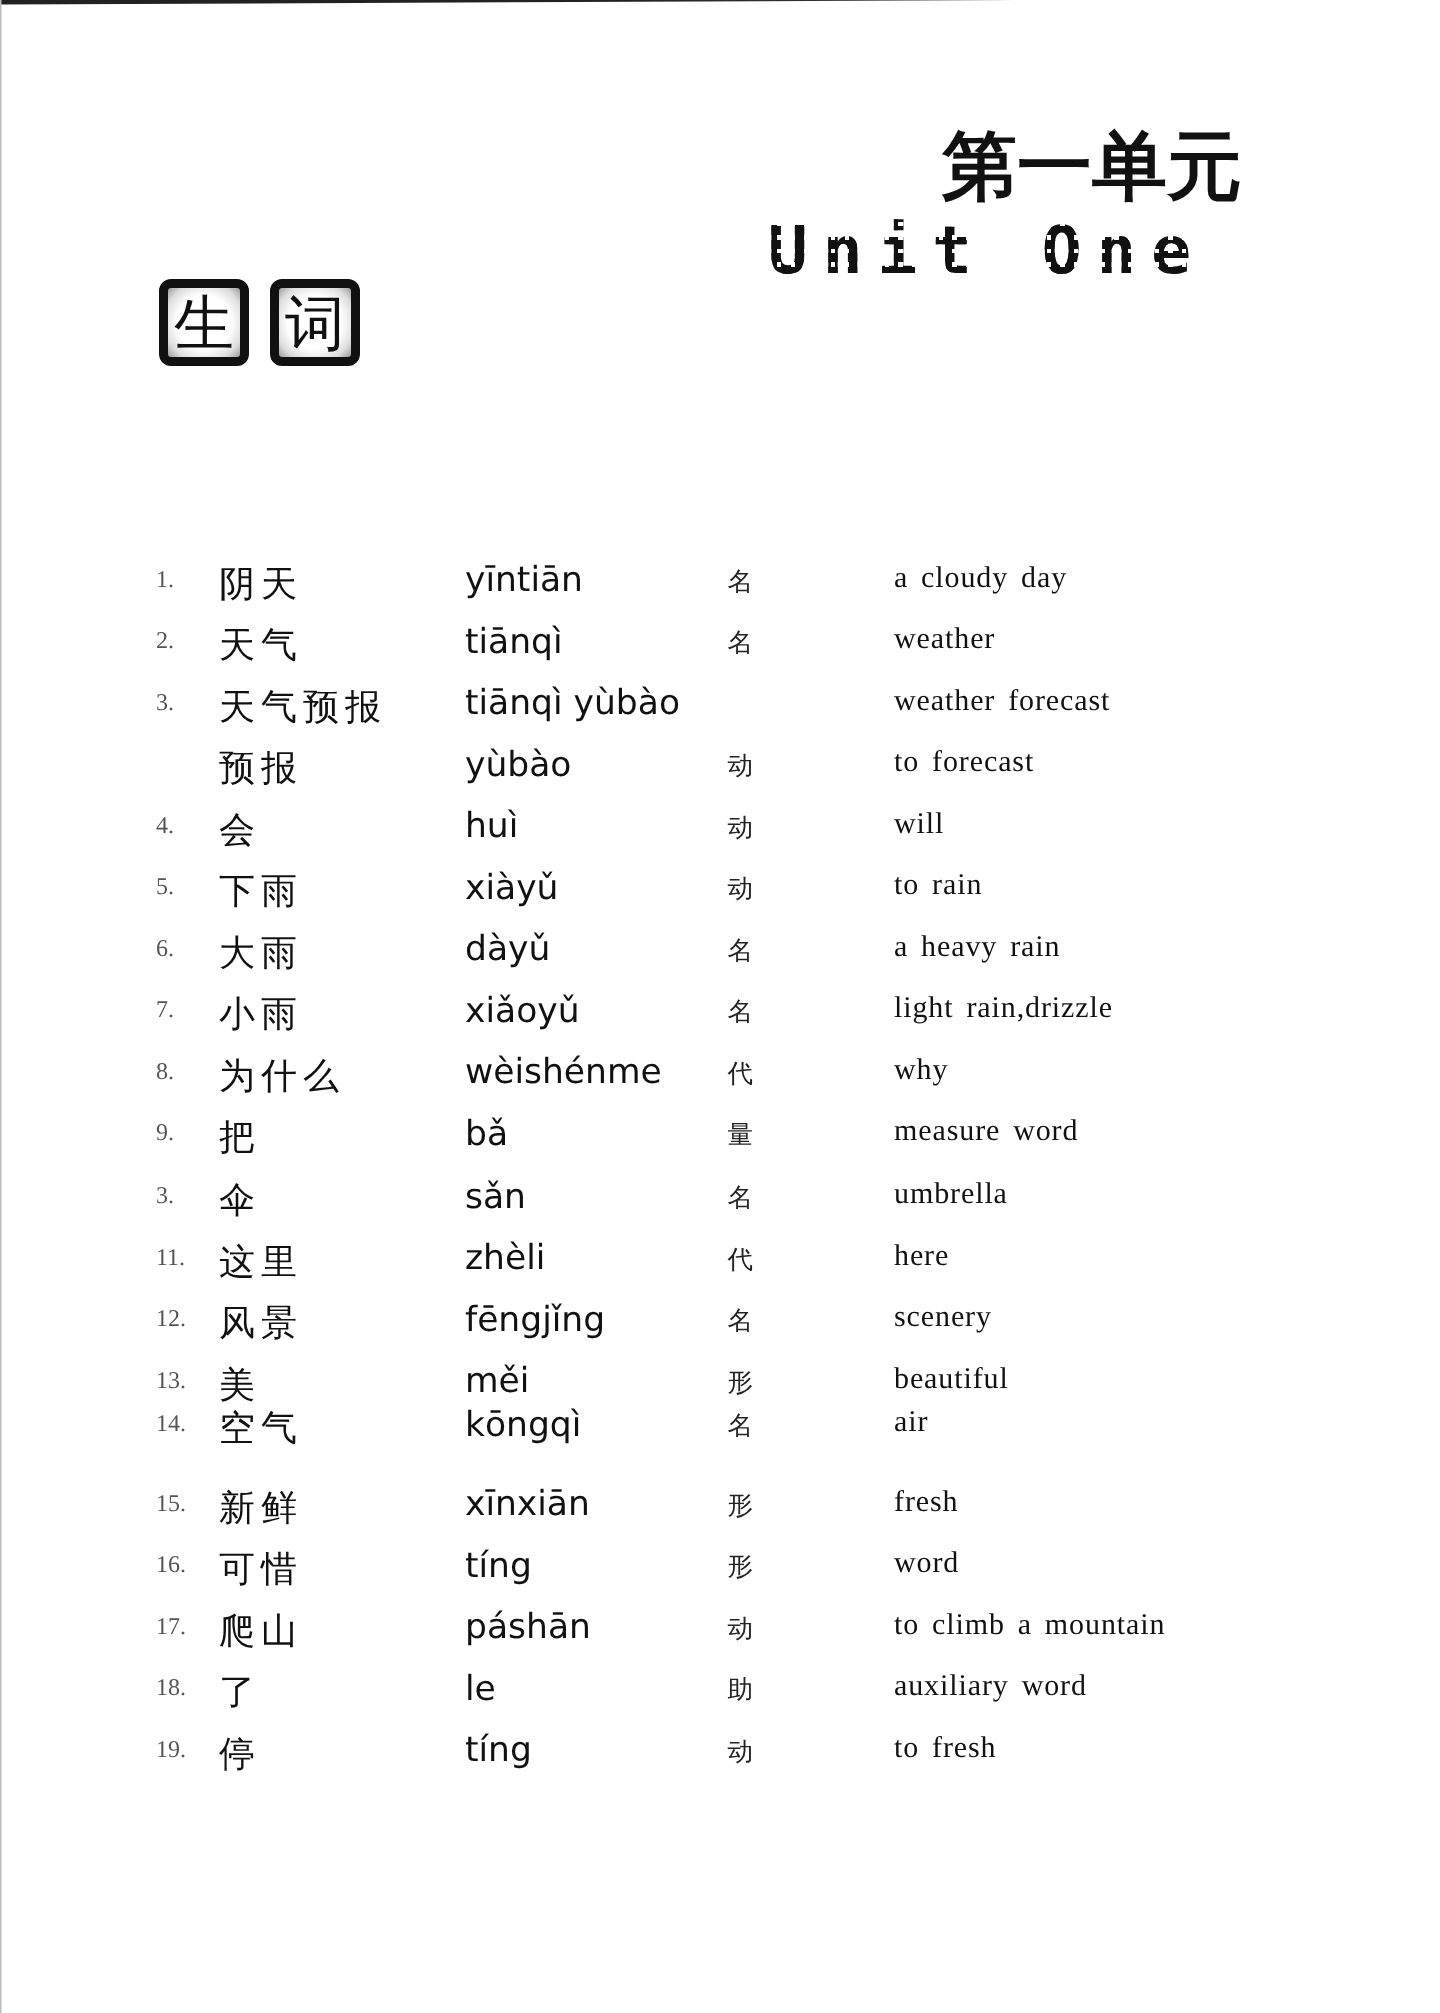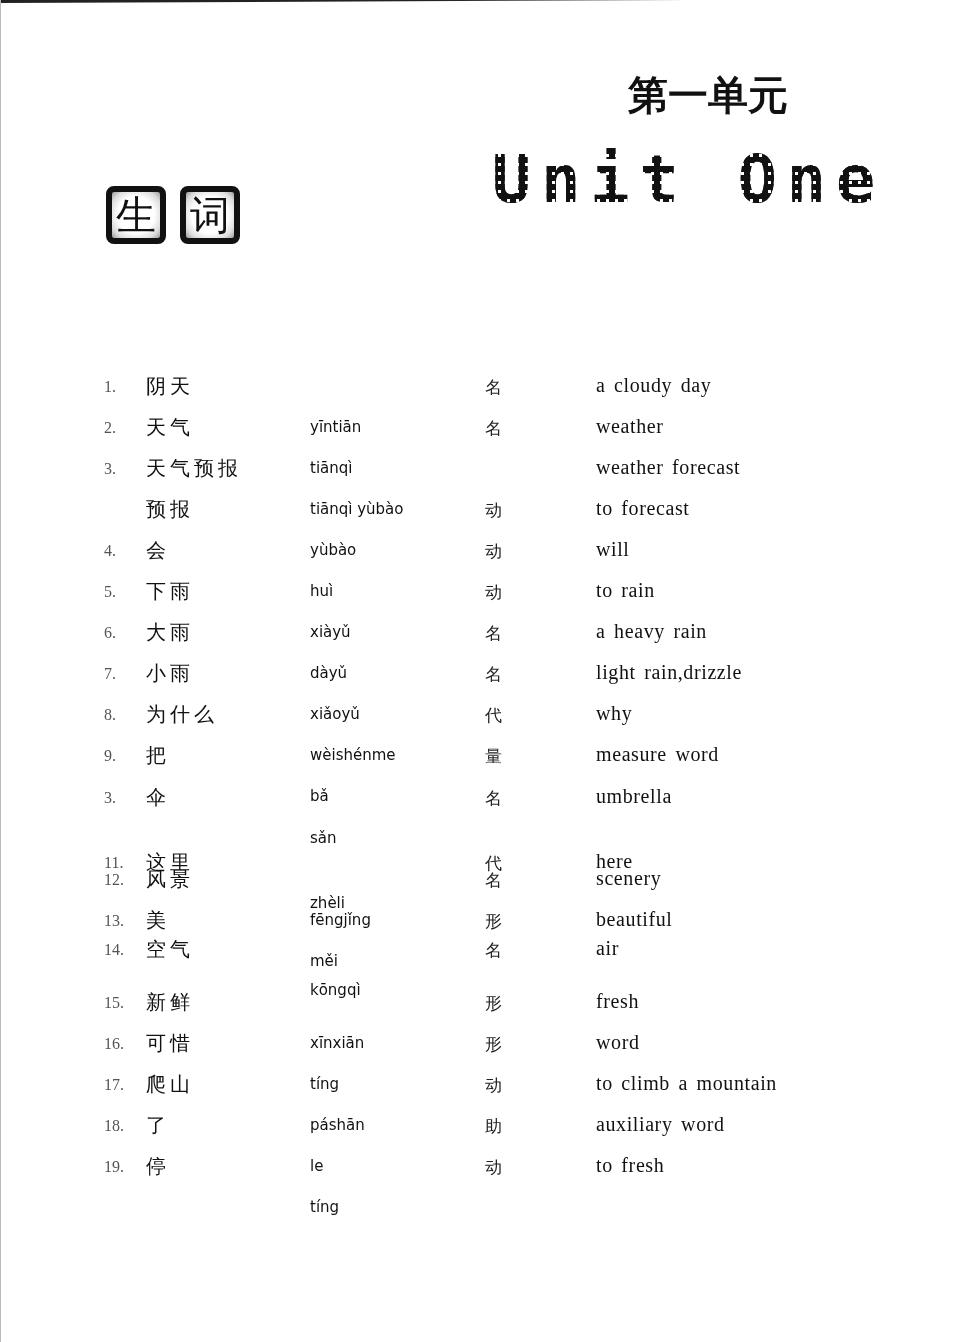--- a/index.html
+++ b/index.html
@@ -9,42 +9,42 @@
   }
   .scan-edge-top {
     position: absolute; left: 0; top: 0; width: 690px; height: 3px;
     background: linear-gradient(to right, #222 0%, #222 60%, #444 100%);
     transform: skewY(-0.25deg); transform-origin: left top;
   }
   .scan-edge-left {
     position: absolute; left: 0; top: 0; width: 1px; height: 1342px; background: #bbb;
   }
   .unit-cn {
-    position: absolute; left: 628px; top: 68px; font-size: 40px; font-weight: bold;
+    position: absolute; left: 628px; top: 78px; font-size: 50px; font-weight: bold;
     letter-spacing: 0px; font-family: "DejaVu Serif", serif; color: #111;
   }
   .unit-en {
-    position: absolute; left: 492px; top: 142px; font-size: 65px; font-weight: bold;
+    position: absolute; left: 512px; top: 142px; font-size: 44px; font-weight: bold;
     font-family: "DejaVu Sans Mono", monospace; letter-spacing: 10px; color: transparent;
     background: repeating-linear-gradient(90deg, #111 0 6px, transparent 6px 9px),
                 repeating-linear-gradient(0deg, #111 0 6px, transparent 6px 9px);
     -webkit-background-clip: text; background-clip: text;
   }
   .heading-boxes { position: absolute; left: 106px; top: 186px; display: flex; gap: 14px; }
   .heading-box {
     width: 60px; height: 58px; border: 6px solid #111; border-radius: 8px;
     box-sizing: border-box; display: flex; align-items: center; justify-content: center;
     font-size: 40px; background: radial-gradient(circle, #fff 55%, #ddd 80%, #999 100%);
     font-family: "DejaVu Serif", serif;
   }
   .vocab { position: absolute; left: 0; top: 368px; width: 960px; }
   .row { position: absolute; height: 40px; width: 960px; }
   .num { position: absolute; left: 104px; width: 40px; font-size: 16px; color: #555; top: 10px; font-family: "Liberation Serif", serif; }
-  .hanzi { position: absolute; left: 146px; font-size: 20px; letter-spacing: 4px; top: 5px; font-family: Liberation Mono, monospace; }
-  .pinyin { position: absolute; left: 310px; font-size: 15px; top: 6px; font-family: "DejaVu Sans", sans-serif; margin-top: 44px; }
+  .hanzi { position: absolute; left: 146px; font-size: 24px; letter-spacing: 4px; top: 5px; font-family: Liberation Mono, monospace; }
+  .pinyin { position: absolute; left: 310px; font-size: 23px; top: 6px; font-family: "DejaVu Sans", sans-serif; }
   .pos { position: absolute; left: 485px; font-size: 17px; top: 8px; font-family: "DejaVu Serif", serif; color: #222; }
   .gloss { position: absolute; left: 596px; font-size: 20px; top: 6px; font-family: "Liberation Serif", serif; letter-spacing: 0.6px; word-spacing: 3px; }
   .gloss.italic { }
 </style>
 </head>
 <body>
 
 <div class="scan-edge-top"></div>
 <div class="scan-edge-left"></div>
 
@@ -127,21 +127,21 @@
     <span class="pos">量</span>
     <span class="gloss italic">measure word</span>
   </div>
   <div class="row" style="top:411px">
     <span class="num">3.</span>
     <span class="hanzi">伞</span>
     <span class="pinyin">sǎn</span>
     <span class="pos">名</span>
     <span class="gloss">umbrella</span>
   </div>
-  <div class="row" style="top:476px">
+  <div class="row" style="top:452px">
     <span class="num">11.</span>
     <span class="hanzi">这里</span>
     <span class="pinyin">zhèli</span>
     <span class="pos">代</span>
     <span class="gloss">here</span>
   </div>
   <div class="row" style="top:493px">
     <span class="num">12.</span>
     <span class="hanzi">风景</span>
     <span class="pinyin">fēngjǐng</span>

